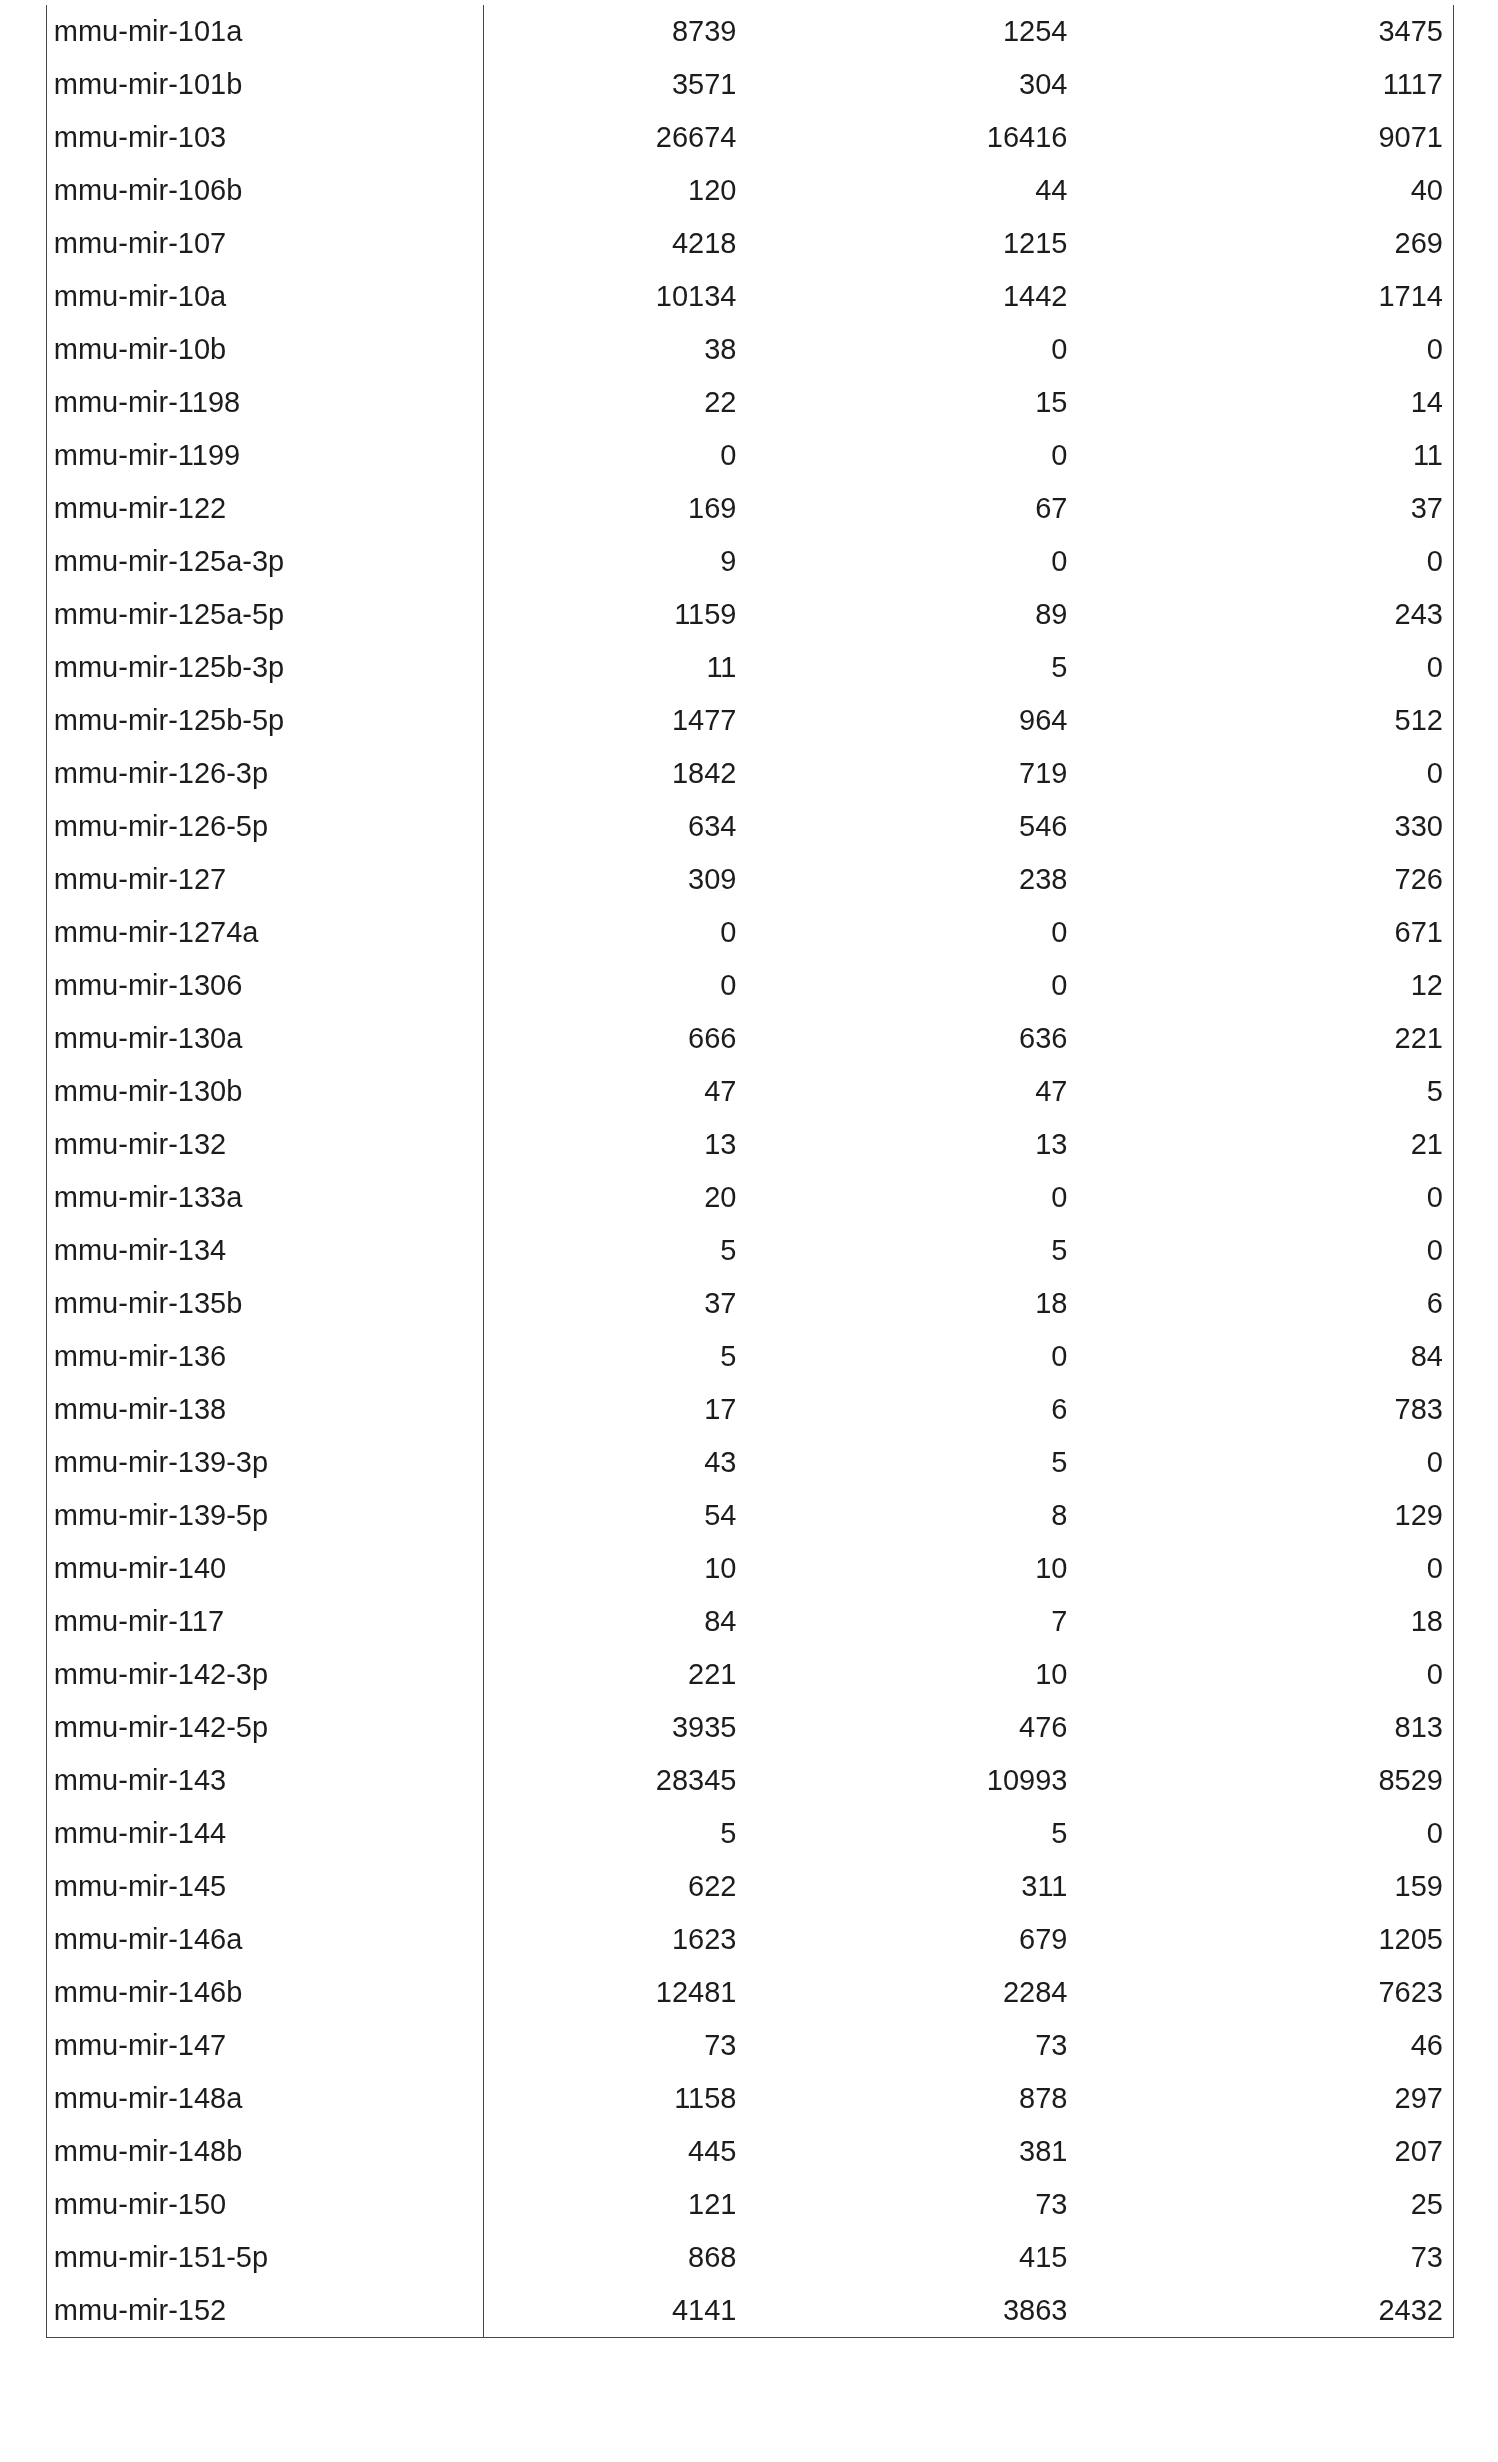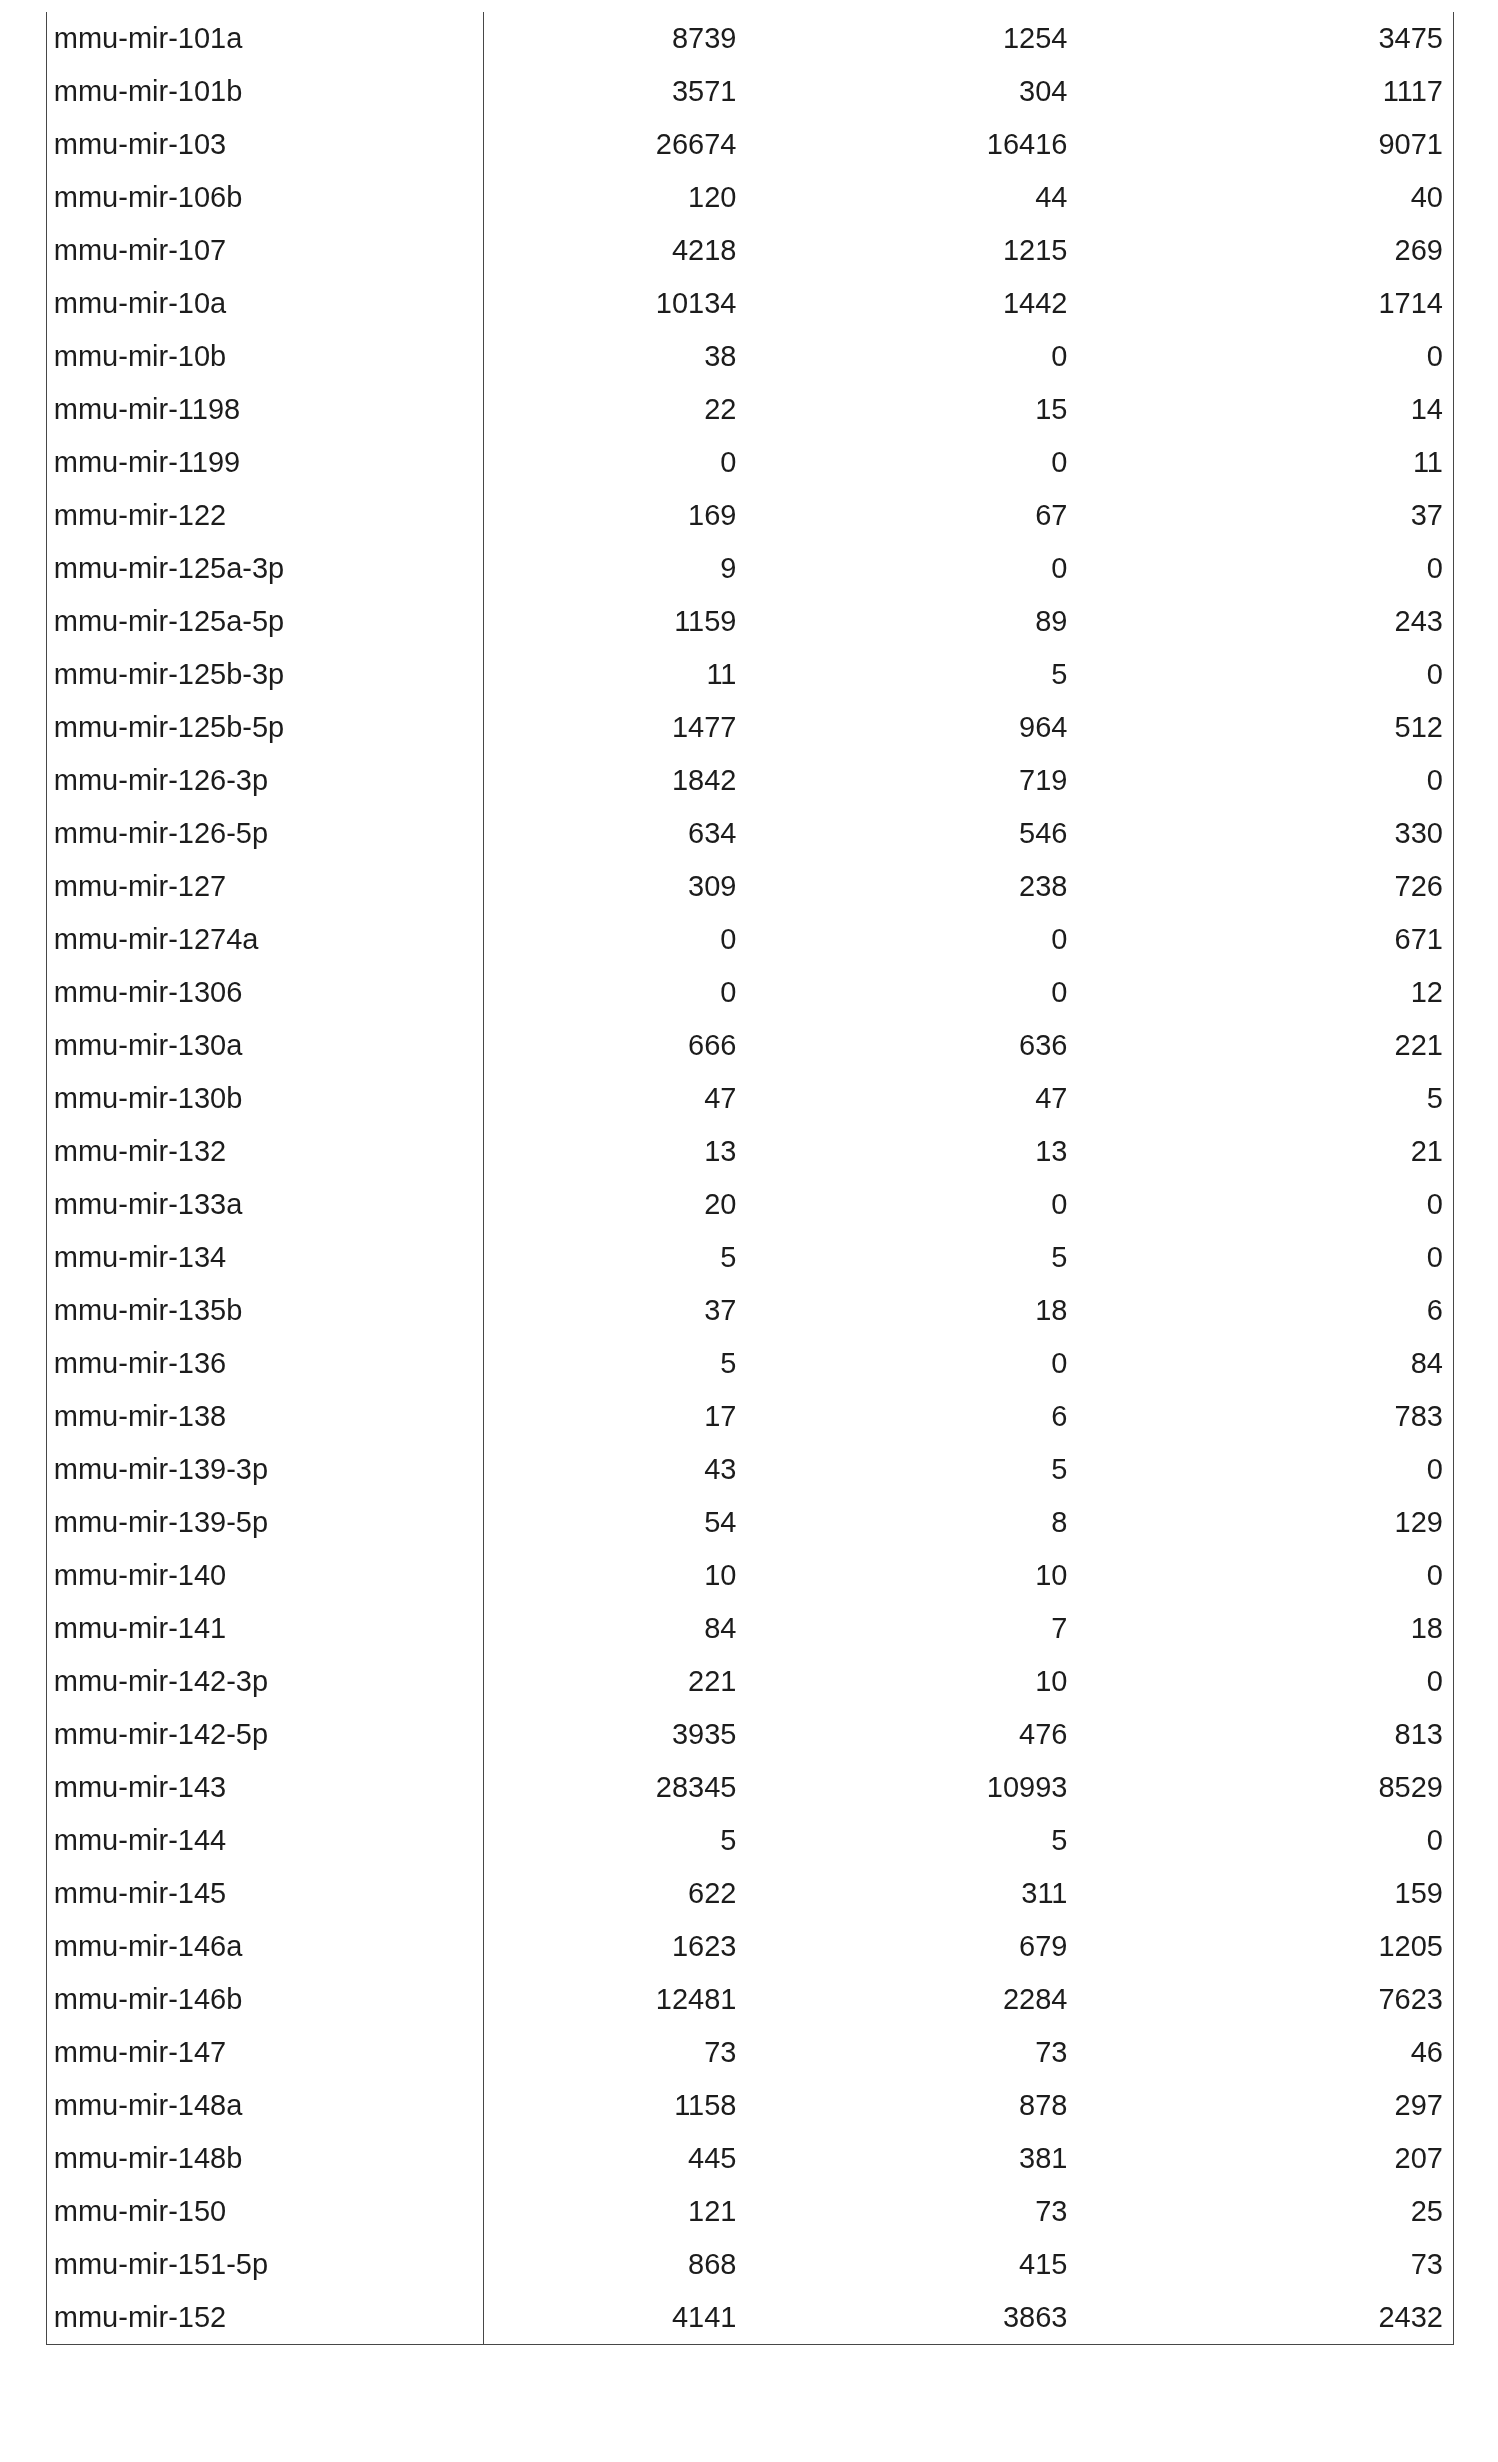--- a/index.html
+++ b/index.html
@@ -10,21 +10,21 @@
   body {
     width: 1498px;
     height: 2462px;
     position: relative;
     font-family: "Liberation Sans", sans-serif;
     color: #1c1c1c;
   }
   .mirna-table {
     position: absolute;
     left: 46px;
-    top: 12px;
+    top: 5px;
     width: 1408px;
     border-collapse: collapse;
     table-layout: fixed;
     border-left: 1.7px solid #474747;
     border-right: 1.7px solid #474747;
     border-bottom: 1.7px solid #474747;
     font-size: 29px;
   }
   .mirna-table td {
     height: 53px;
@@ -232,21 +232,21 @@
         <td class="num">8</td>
         <td class="num">129</td>
       </tr>
       <tr>
         <td class="name">mmu-mir-140</td>
         <td class="num">10</td>
         <td class="num">10</td>
         <td class="num">0</td>
       </tr>
       <tr>
-        <td class="name">mmu-mir-141</td>
+        <td class="name">mmu-mir-117</td>
         <td class="num">84</td>
         <td class="num">7</td>
         <td class="num">18</td>
       </tr>
       <tr>
         <td class="name">mmu-mir-142-3p</td>
         <td class="num">221</td>
         <td class="num">10</td>
         <td class="num">0</td>
       </tr>

